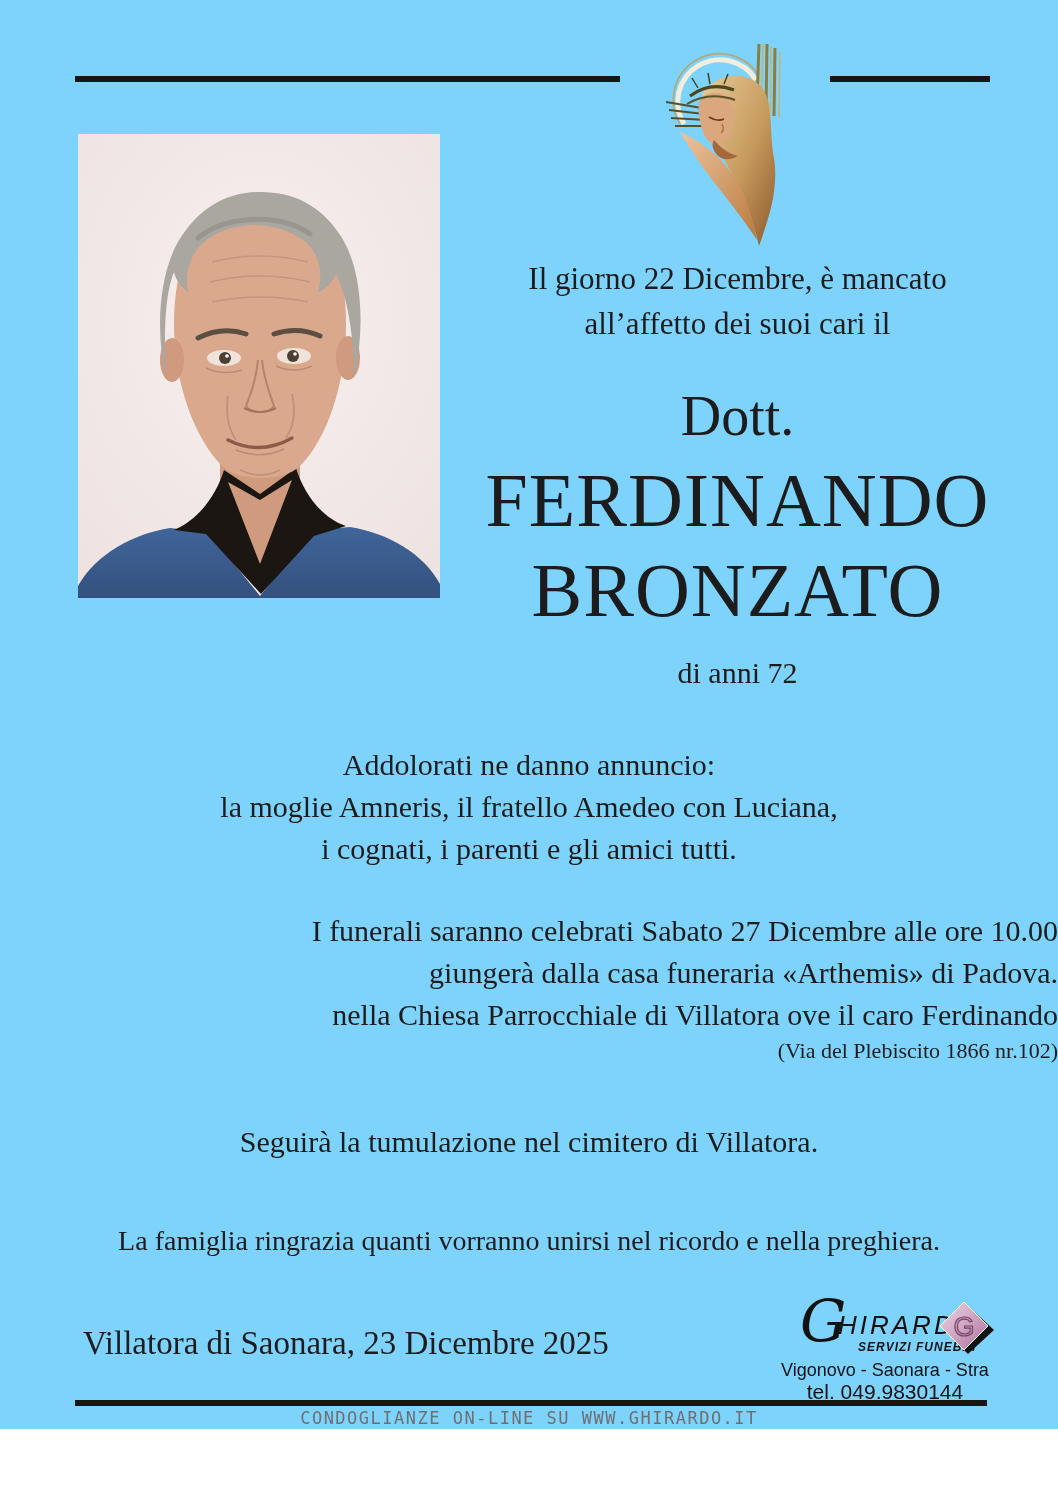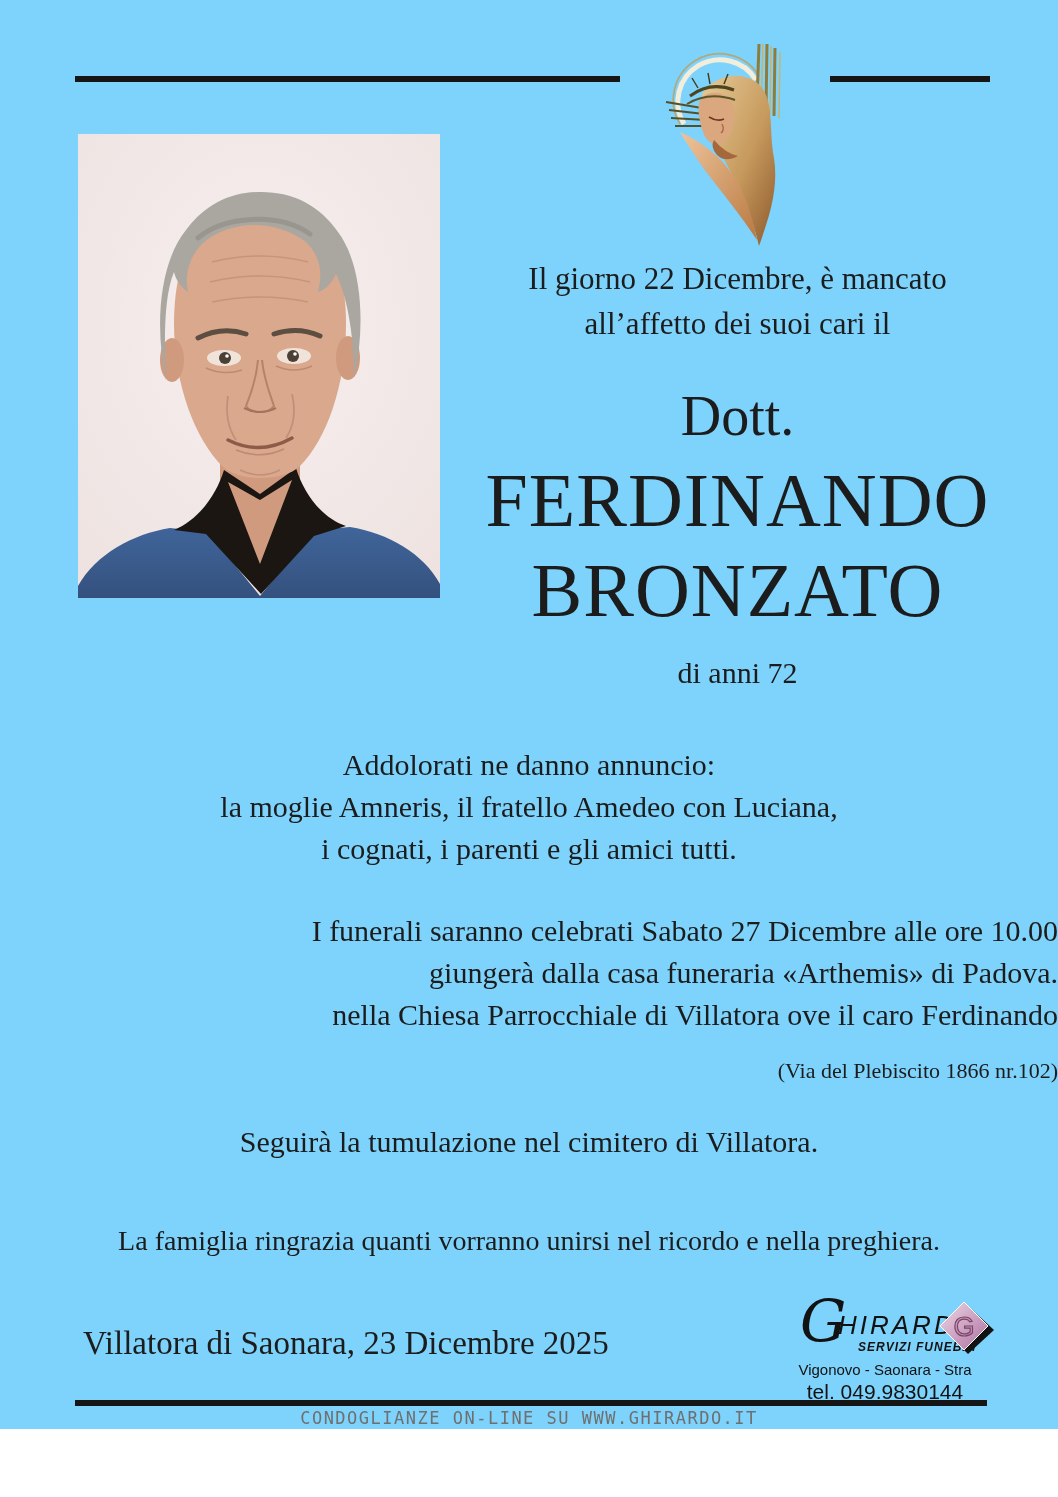--- a/index.html
+++ b/index.html
@@ -22,38 +22,38 @@
 
   .right-col{position:absolute;left:415px;width:645px;text-align:center;}
   .intro{top:256px;font-size:31px;line-height:45px;}
   .dott{top:390px;font-size:56px;line-height:52px;}
   .name{top:455px;font-size:76px;line-height:90px;letter-spacing:1px;}
   .age{top:656px;font-size:30px;line-height:34px;}
 
   .center-col{position:absolute;left:0;width:1058px;text-align:center;}
   .family{top:744px;font-size:30px;line-height:42px;}
   .funeral{top:910px;font-size:30px;line-height:42px;text-align:right;}
-  .funeral .address{font-size:22px;line-height:30px;margin-top:20px;}
+  .funeral .address{font-size:22px;line-height:30px;margin-top:0;}
   .burial{top:1122px;font-size:30px;line-height:40px;}
   .thanks{top:1222px;font-size:28px;line-height:38px;}
 
   .dateline{position:absolute;left:83px;top:1323px;font-size:33px;line-height:40px;}
 
   
   .fh{position:absolute;left:778px;top:1294px;width:240px;height:112px;
       font-family:"Liberation Sans", sans-serif;color:#121212;}
   .fh .script-g{position:absolute;left:22px;top:-2px;font-family:"DejaVu Serif",serif;
       font-style:italic;font-size:58px;line-height:58px;font-weight:400;}
   .fh .logo-rest{position:absolute;left:60px;top:18px;font-style:italic;
       font-size:26px;line-height:26px;letter-spacing:3px;font-weight:500;}
   .fh .logo-sub{position:absolute;left:80px;top:47px;font-style:italic;font-weight:700;
       font-size:12px;line-height:12px;letter-spacing:1px;}
   .fh .diamond{position:absolute;left:160px;top:6px;}
   .fh .locations{position:absolute;left:2px;top:66px;width:210px;text-align:center;
-      font-size:15px;line-height:20px;}
+      font-size:18px;line-height:20px;}
   .fh .phone{position:absolute;left:2px;top:88px;width:210px;text-align:center;
       font-size:21px;line-height:20px;}
 
   .footer-line{position:absolute;left:0;top:1408px;width:1058px;text-align:center;
       font-family:"DejaVu Sans Mono", monospace;font-size:17px;color:#6f6f6f;
       letter-spacing:1.5px;}
 </style>
 </head>
 <body>
 

